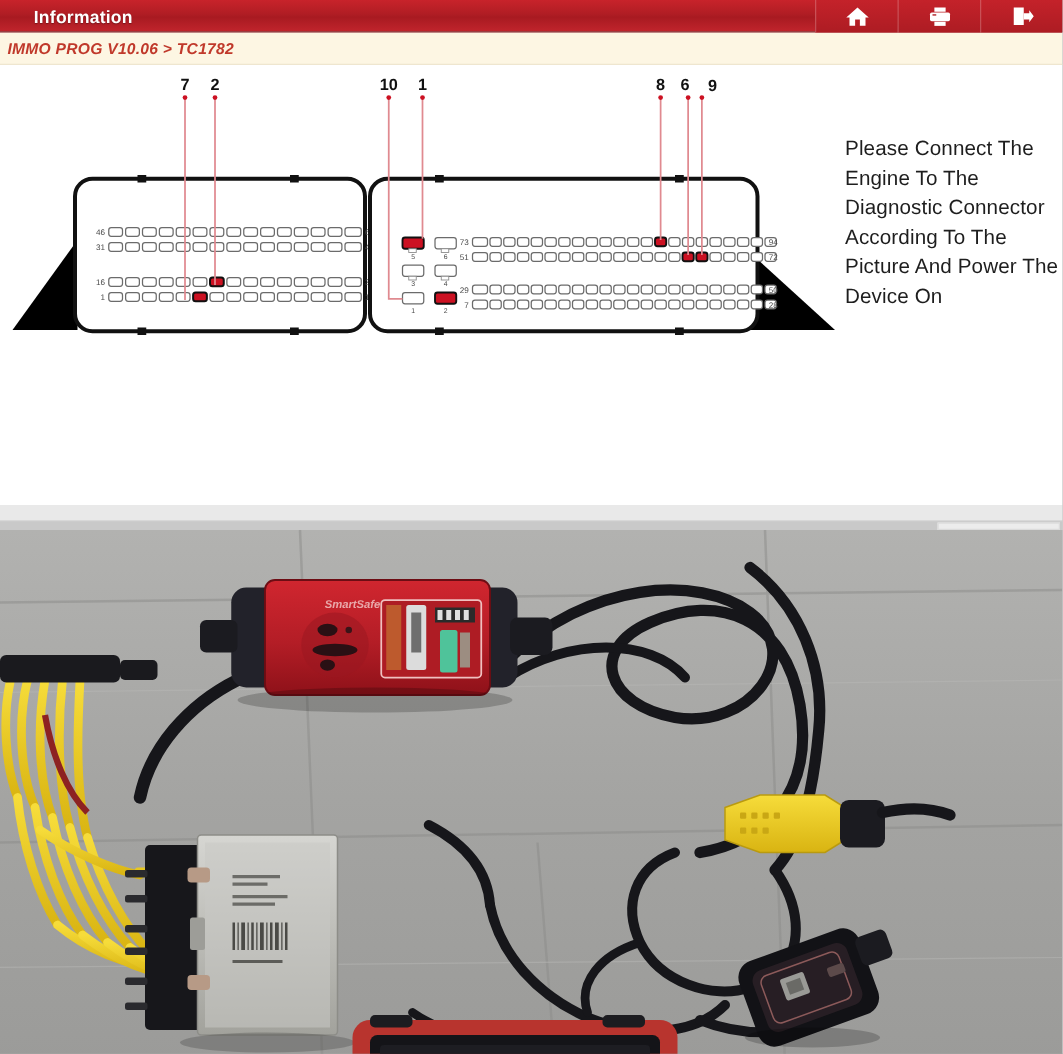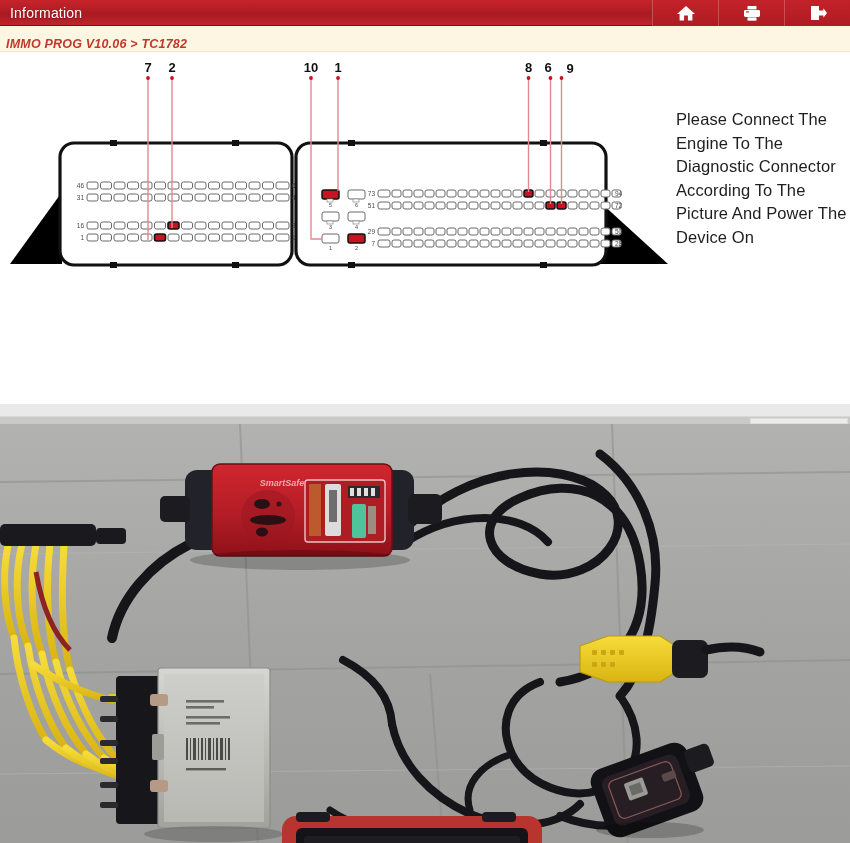--- a/index.html
+++ b/index.html
@@ -15,24 +15,25 @@
     position: relative;
     height: 26px;
     background: linear-gradient(to bottom, #c8232b 0%, #b01d24 45%, #a81a21 55%, #c0242c 100%);
     border-bottom: 1px solid #7d1016;
     display: flex;
     align-items: center;
   }
   .titlebar-title {
     color: #ffffff;
     font-size: 14px;
-    font-weight: normal;
+    font-weight: bold;
     padding-left: 10px;
     letter-spacing: .2px;
     text-shadow: 0 1px 1px rgba(0,0,0,.35);
+    margin-left: 17px;
   }
   .titlebar-actions {
     position: absolute;
     right: 0; top: 0; bottom: 0;
     display: flex;
   }
   .tb-btn {
     width: 66px;
     height: 26px;
     display: flex;
@@ -41,21 +42,21 @@
     border-left: 1px solid rgba(255,255,255,.22);
     background: linear-gradient(to bottom, #c4222a 0%, #ad1c23 100%);
   }
   .tb-btn svg { display: block; }
 
   .breadcrumb-bar {
     height: 26px;
     background: #fdf6e3;
     border-bottom: 1px solid #efe6cf;
     display: flex;
-    align-items: flex-end;
+    align-items: center;
   }
   .breadcrumb {
     color: #c0392b;
     font-size: 12.5px;
     font-style: italic;
     font-weight: bold;
     padding-left: 6px;
     letter-spacing: .2px;
   }
 

